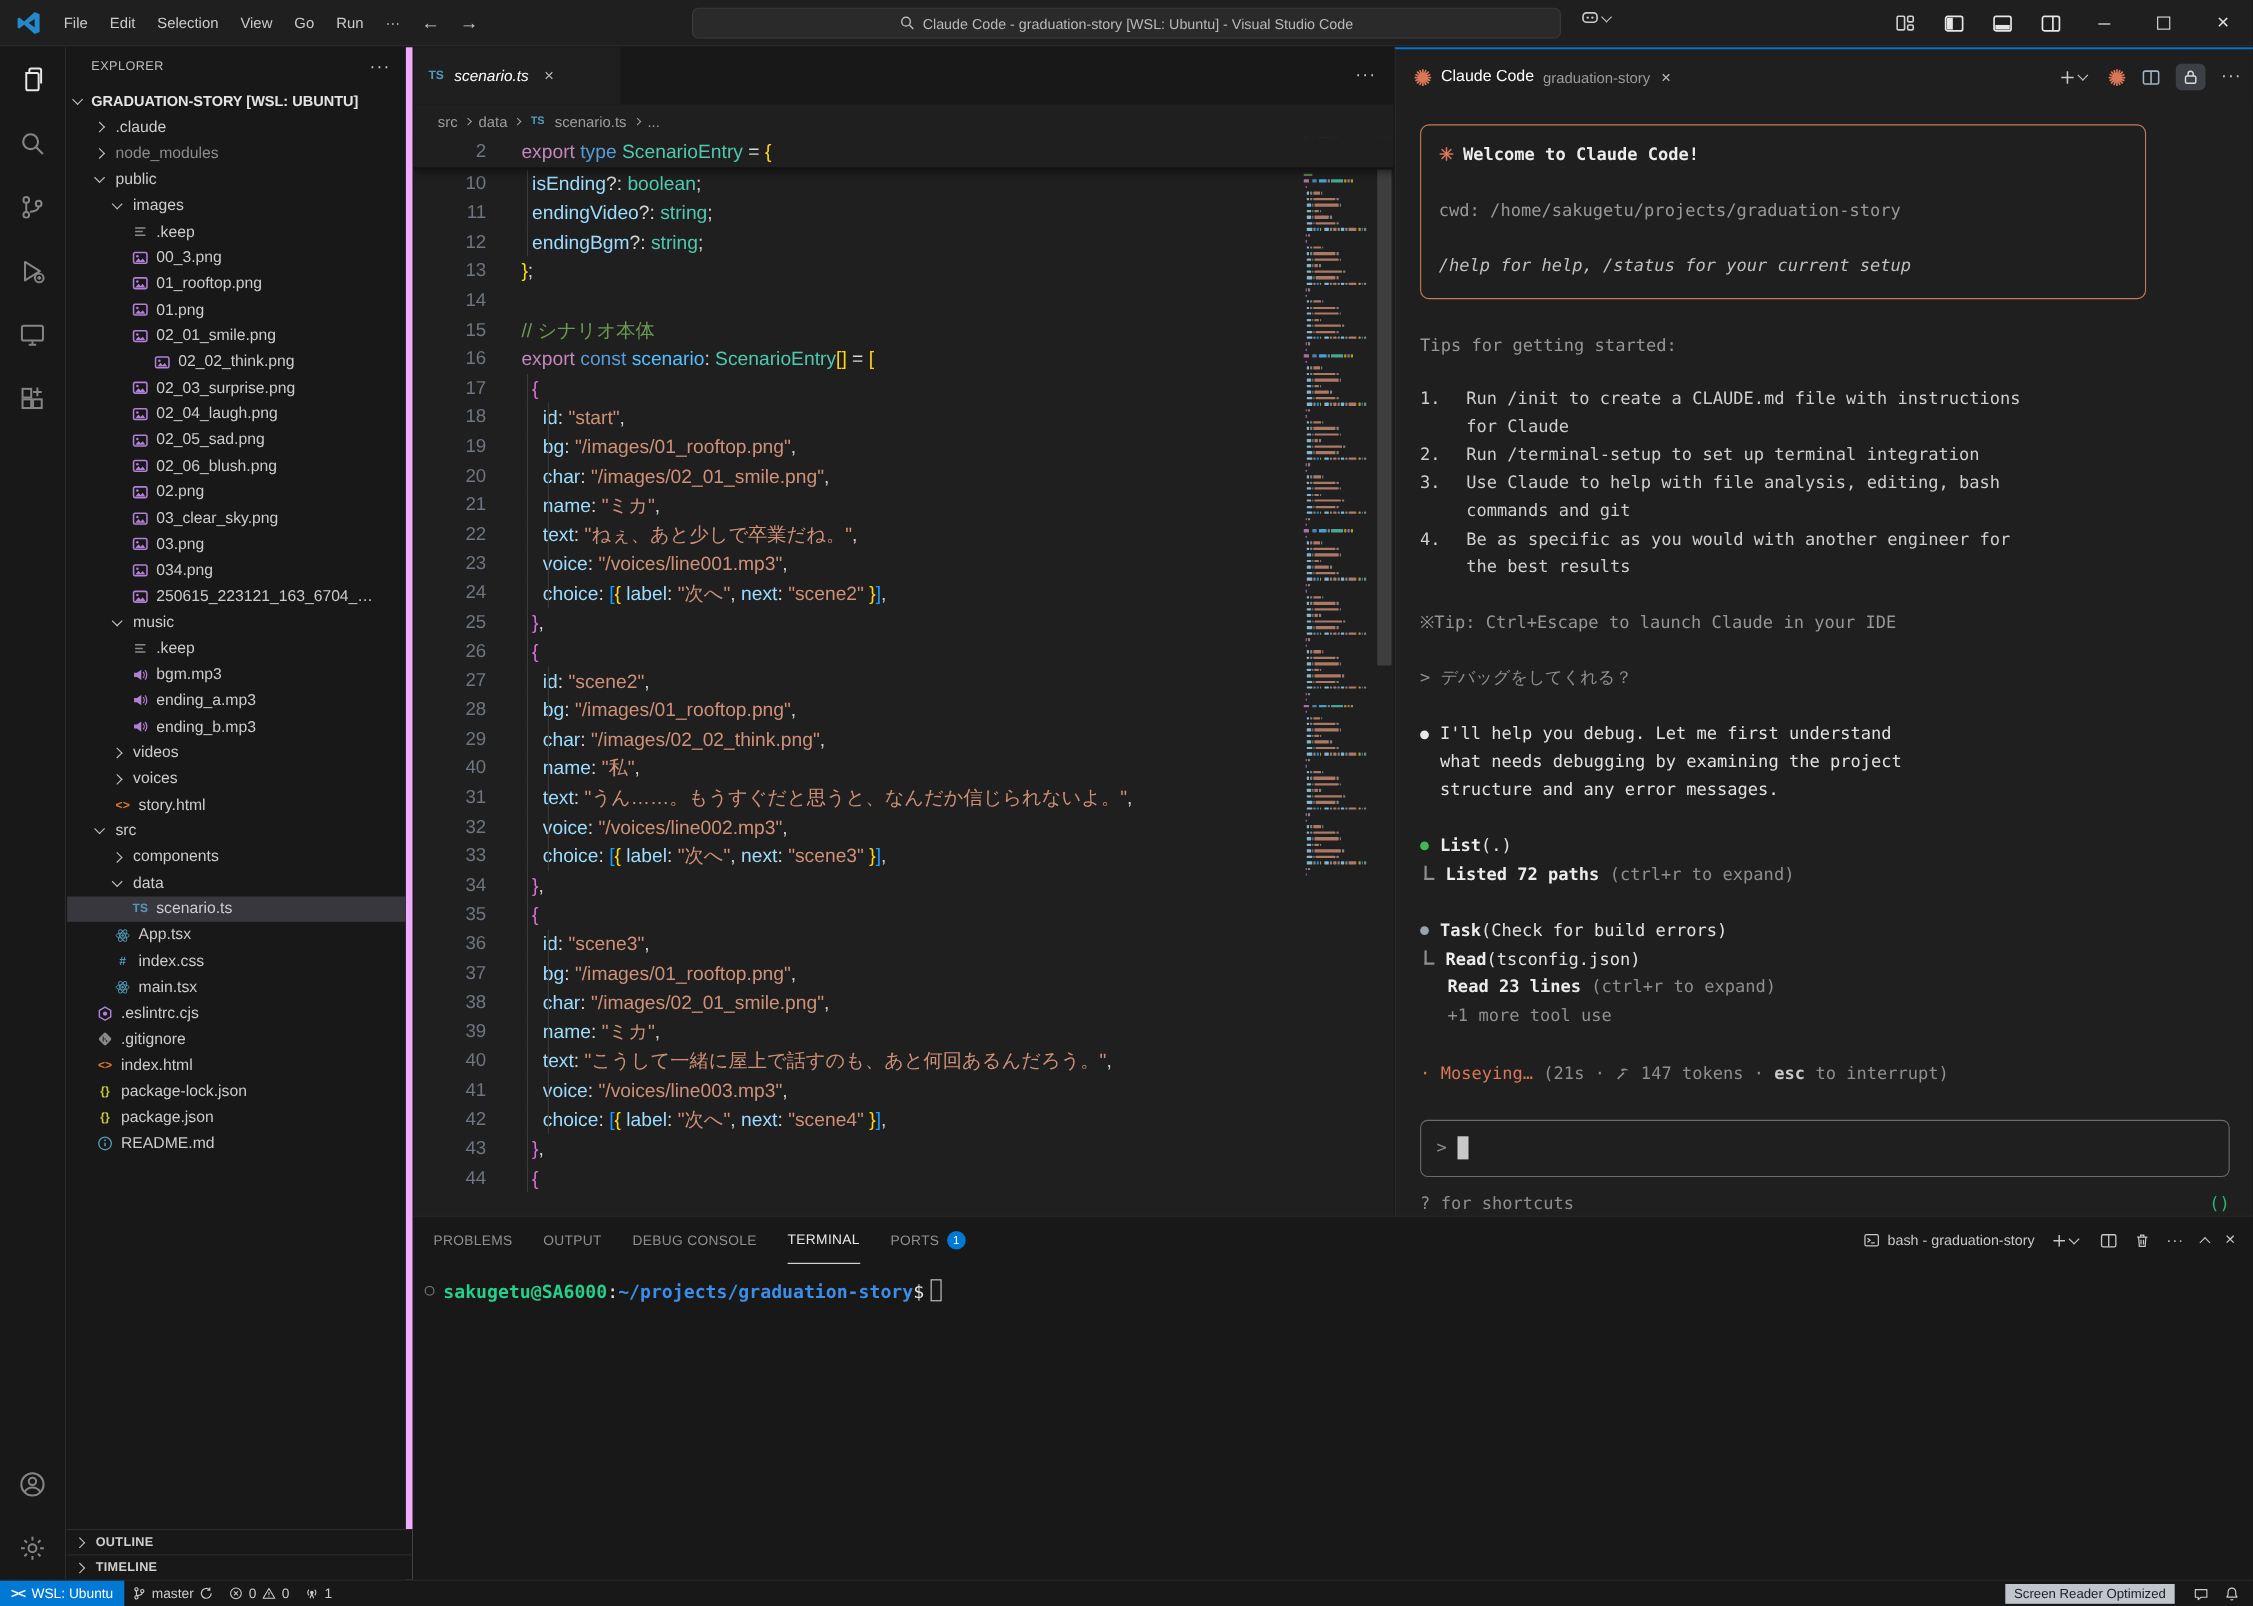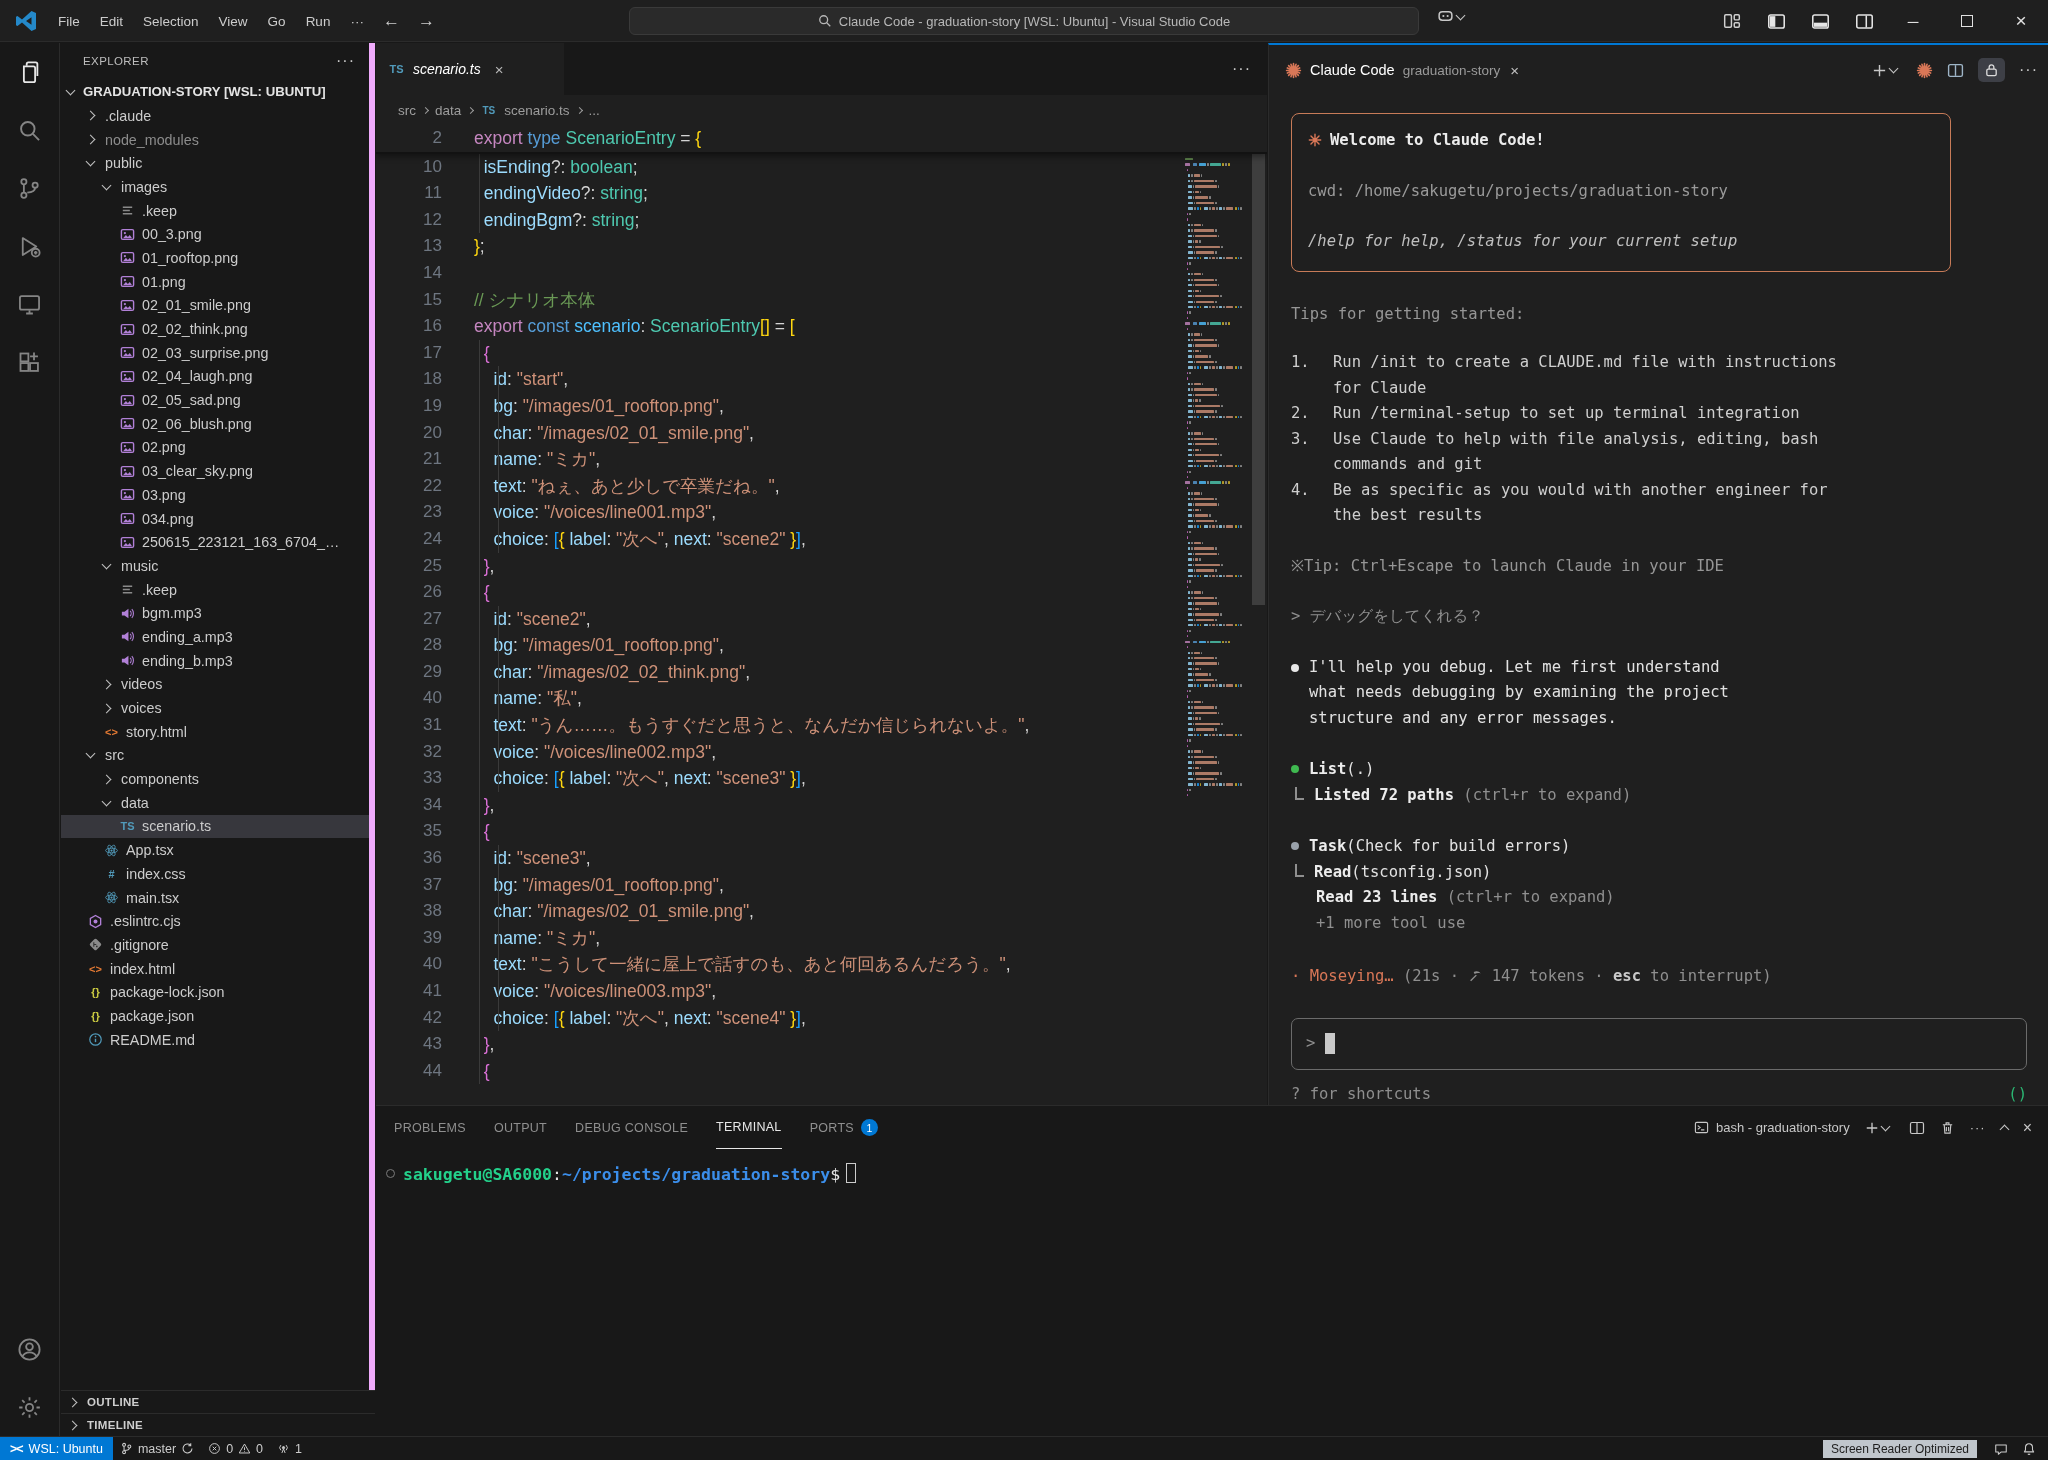--- a/index.html
+++ b/index.html
@@ -308,21 +308,21 @@
       <div class="row" style="padding-left: 58px;">
         <span class="ficon">
           <svg width="15" height="15" viewBox="0 0 16 16">
             <rect x="1.5" y="2.8" width="13" height="10.4" rx="1.5" fill="none" stroke="#b180d7" stroke-width="1.5"></rect>
             <circle cx="5.2" cy="6.4" r="1.2" fill="#b180d7"></circle>
             <path d="M3.2 12l3.1-3.6 2.1 2.3 2-2.1 2.5 3.4z" fill="#b180d7"></path>
           </svg>
         </span>
         <span class="lbl">02_01_smile.png</span>
       </div>
-      <div class="row" style="padding-left: 58px;">
+      <div class="row" style="padding-left: 78px;">
         <span class="ficon">
           <svg width="15" height="15" viewBox="0 0 16 16">
             <rect x="1.5" y="2.8" width="13" height="10.4" rx="1.5" fill="none" stroke="#b180d7" stroke-width="1.5"></rect>
             <circle cx="5.2" cy="6.4" r="1.2" fill="#b180d7"></circle>
             <path d="M3.2 12l3.1-3.6 2.1 2.3 2-2.1 2.5 3.4z" fill="#b180d7"></path>
           </svg>
         </span>
         <span class="lbl">02_02_think.png</span>
       </div>
       <div class="row" style="padding-left: 58px;">

